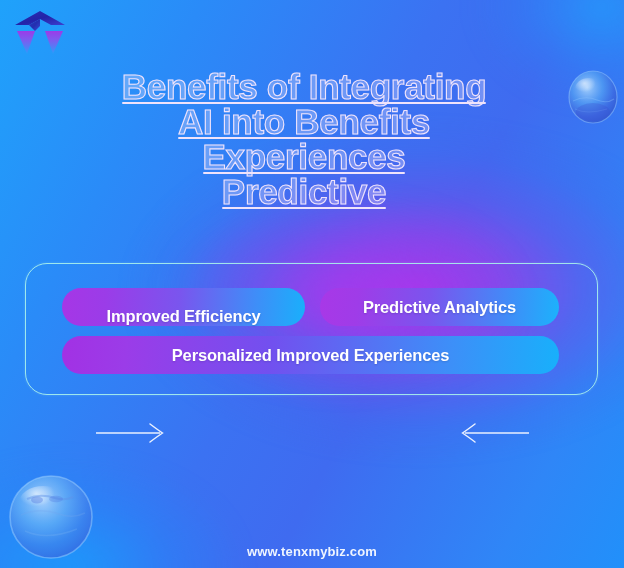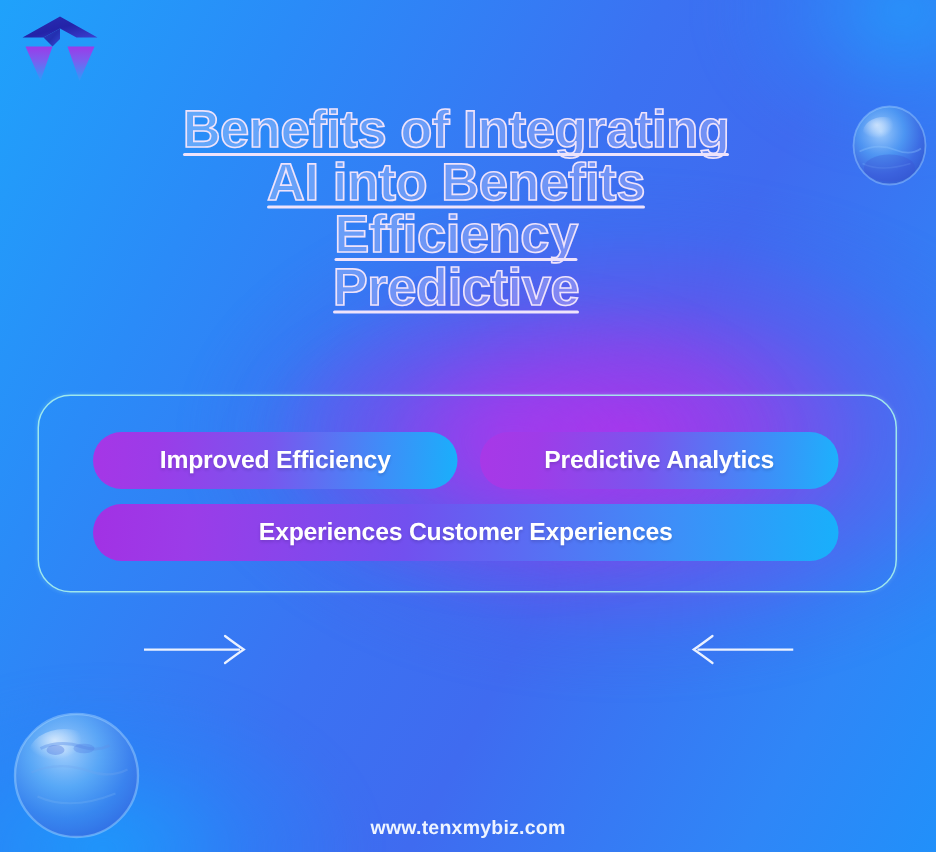--- a/index.html
+++ b/index.html
@@ -163,20 +163,21 @@
     letter-spacing: -0.15px;
     white-space: nowrap;
     text-shadow: 0 1px 2px rgba(30, 20, 80, .18);
   }
   .pill-eff {
     left: 62px;
     top: 288px;
     width: 243px;
     height: 38px;
     background: linear-gradient(95deg, #a636e6 0%, #9b3ce8 18%, #7a55ee 48%, #3d8ff8 80%, #19b0fb 100%);
+    align-items: flex-end;
   }
   .pill-pred {
     left: 320px;
     top: 288px;
     width: 239px;
     height: 38px;
     background: linear-gradient(95deg, #a838e7 0%, #9f3ce8 16%, #7a55ee 46%, #3d8ff8 80%, #1cb2fc 100%);
   }
   .pill-pers {
     left: 62px;
@@ -283,34 +284,34 @@
       <path d="M14 42 Q32 34 52 41 Q66 46 78 40" stroke="#6fa6ee" stroke-opacity="0.30" stroke-width="1.6" fill="none"></path>
       <path d="M18 58 Q40 68 70 56" stroke="#7fb6f4" stroke-opacity="0.25" stroke-width="1.4" fill="none"></path>
       <ellipse cx="30" cy="27" rx="6" ry="3.4" fill="#4b74dd" fill-opacity="0.38"></ellipse>
       <ellipse cx="49" cy="26" rx="7" ry="3.2" fill="#4b74dd" fill-opacity="0.30"></ellipse>
     </svg>
   </div>
 
   <div class="title">
     <span class="tline">Benefits of Integrating</span>
     <span class="tline">AI into Benefits</span>
-    <span class="tline">Efficiency</span>
+    <span class="tline">Experiences</span>
     <span class="tline">Predictive</span>
   </div>
 
   <div class="panel"></div>
 
   <div class="pill pill-eff">
     <span>Improved Efficiency</span>
   </div>
   <div class="pill pill-pred">
     <span>Predictive Analytics</span>
   </div>
   <div class="pill pill-pers">
-    <span>Experiences Customer Experiences</span>
+    <span>Personalized Improved Experiences</span>
   </div>
 
   <div class="arrow arrow-right">
     <svg viewBox="0 0 70 26" width="70" height="26" aria-hidden="true">
       <line x1="0" y1="13" x2="64" y2="13" stroke="#eaf1ff" stroke-width="1.5"></line>
       <path d="M54 4 Q62 10 66.5 13 Q62 16 54 22" fill="none" stroke="#eaf1ff" stroke-width="1.5" stroke-linecap="round"></path>
     </svg>
   </div>
   <div class="arrow arrow-left">
     <svg viewBox="0 0 70 26" width="70" height="26" aria-hidden="true">

